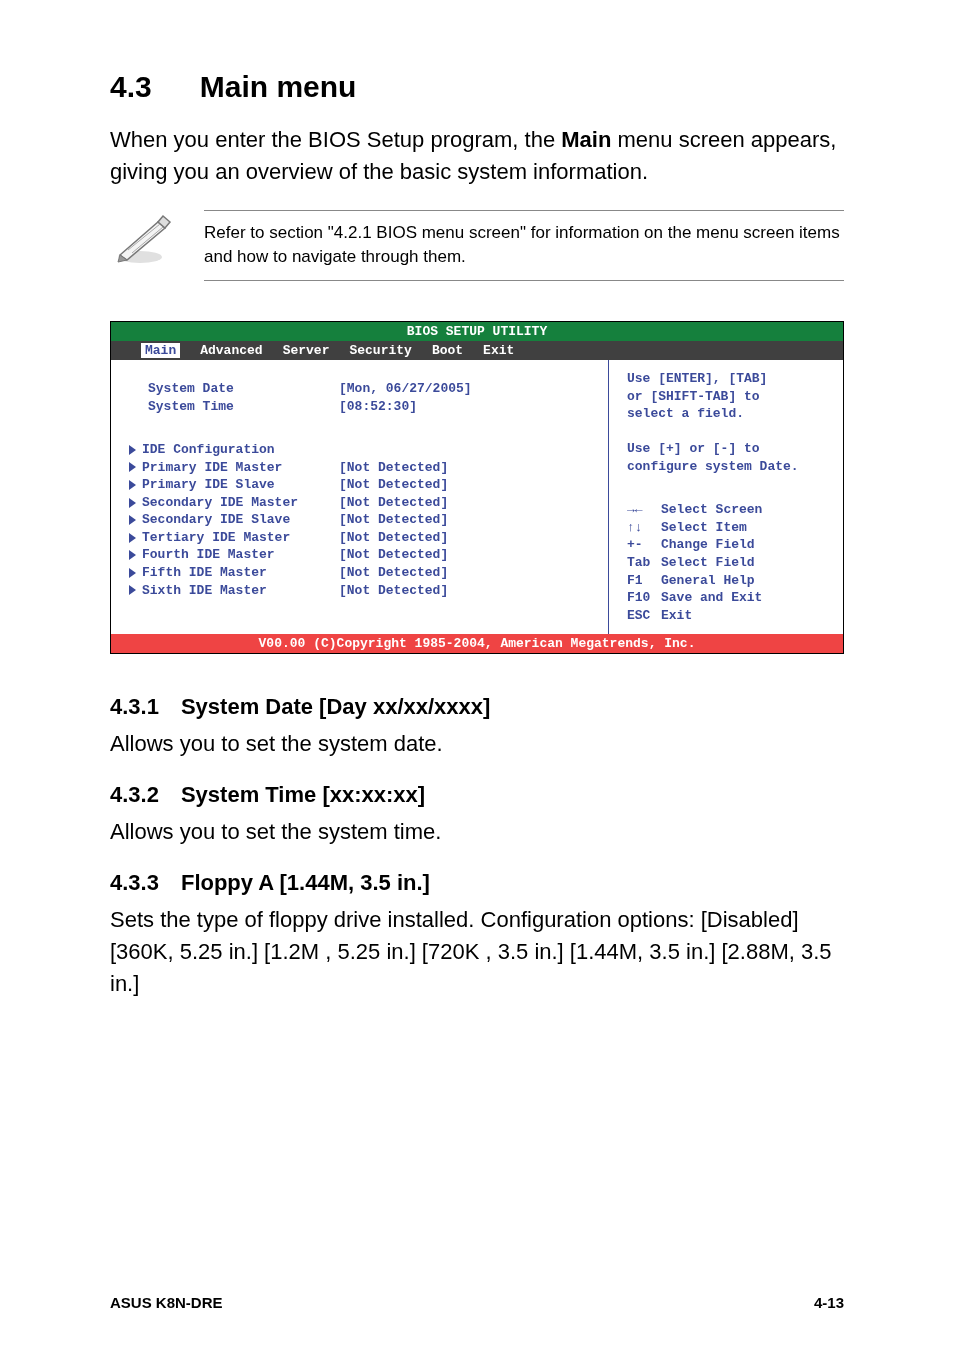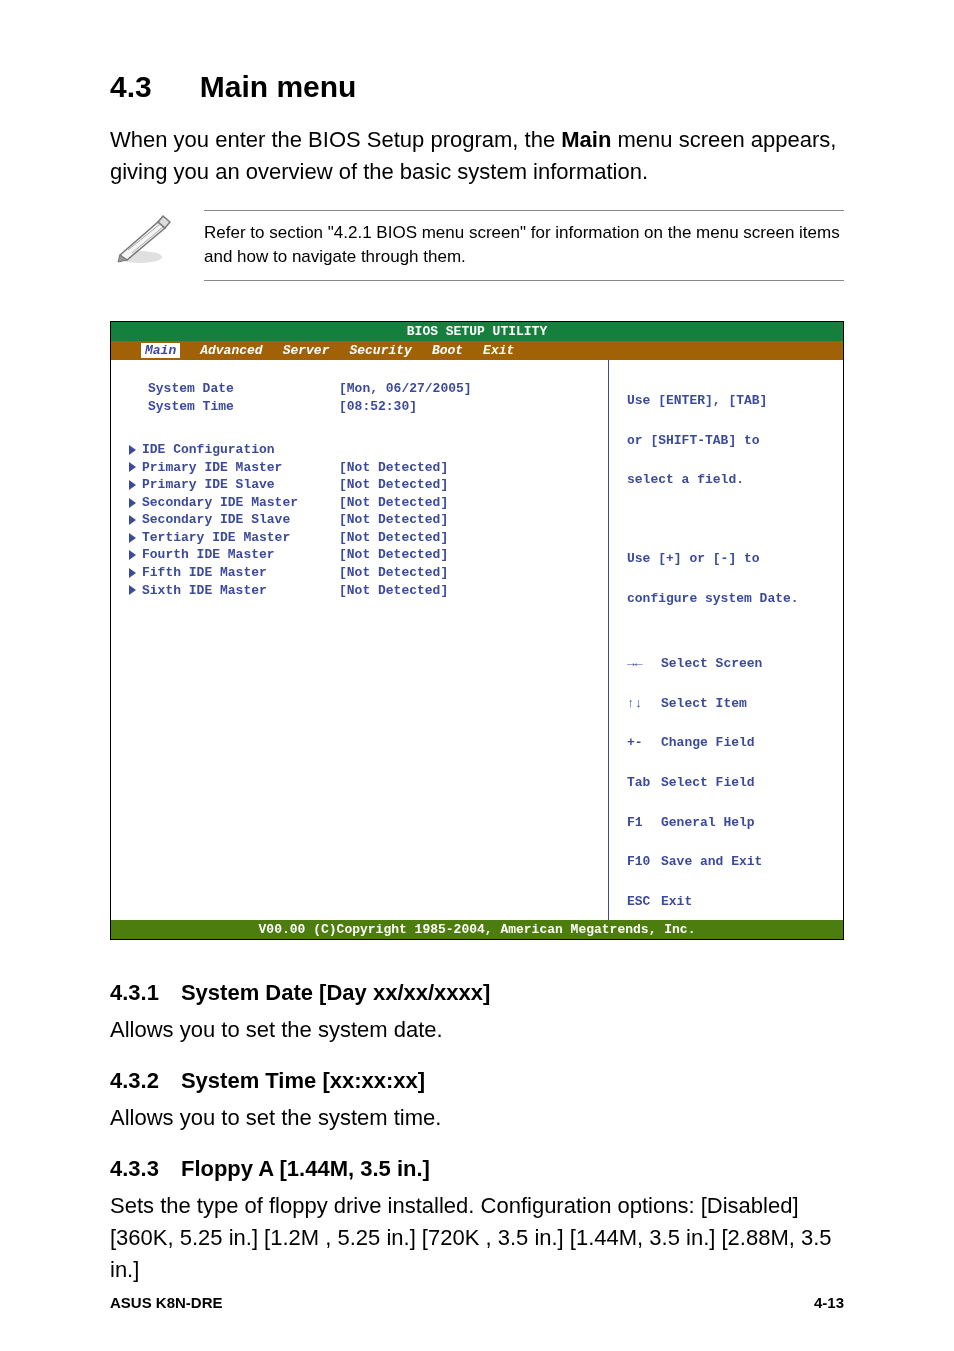--- a/index.html
+++ b/index.html
@@ -48,24 +48,23 @@
     font-weight: bold;
     margin-bottom: 40px;
   }
   .bios-top {
     background: #15803d;
     color: #ffffff;
     text-align: center;
     padding: 2px 0;
   }
   .bios-tabs {
-    background: #a16207;
+    background: #404040;
     color: #ffffff;
     padding: 2px 22px 2px 30px;
-    font-style: italic;
   }
   .bios-tabs span { display: inline-block; margin-right: 20px; }
   .bios-tab-active {
     background: #ffffff;
     color: #3b4a9a;
     padding: 0 4px;
   }
   .bios-body {
     display: flex;
     color: #3b4a9a;
@@ -86,26 +85,26 @@
   .bios-row .label { flex: 0 0 210px; display: flex; align-items: center; gap: 6px; }
   .bios-row .value { flex: 1; }
   .triangle {
     width: 0; height: 0;
     border-top: 5px solid transparent;
     border-bottom: 5px solid transparent;
     border-left: 7px solid #3b4a9a;
     display: inline-block;
   }
   .bios-foot {
-    background: #4d7c0f;
+    background: #ef4444;
     color: #ffffff;
     text-align: center;
     padding: 2px 8px;
   }
-  .help-line { line-height: 1.35; margin-top: 22px; }
+  .help-line { line-height: 1.35; }
   .key-col { display: inline-block; width: 34px; }
   .subsection {
     font-size: 22px;
     font-weight: bold;
     margin-top: 4px;
     margin-bottom: 8px;
   }
   .sub-num { display: inline-block; margin-right: 22px; }
   .page-footer {
     position: absolute;

